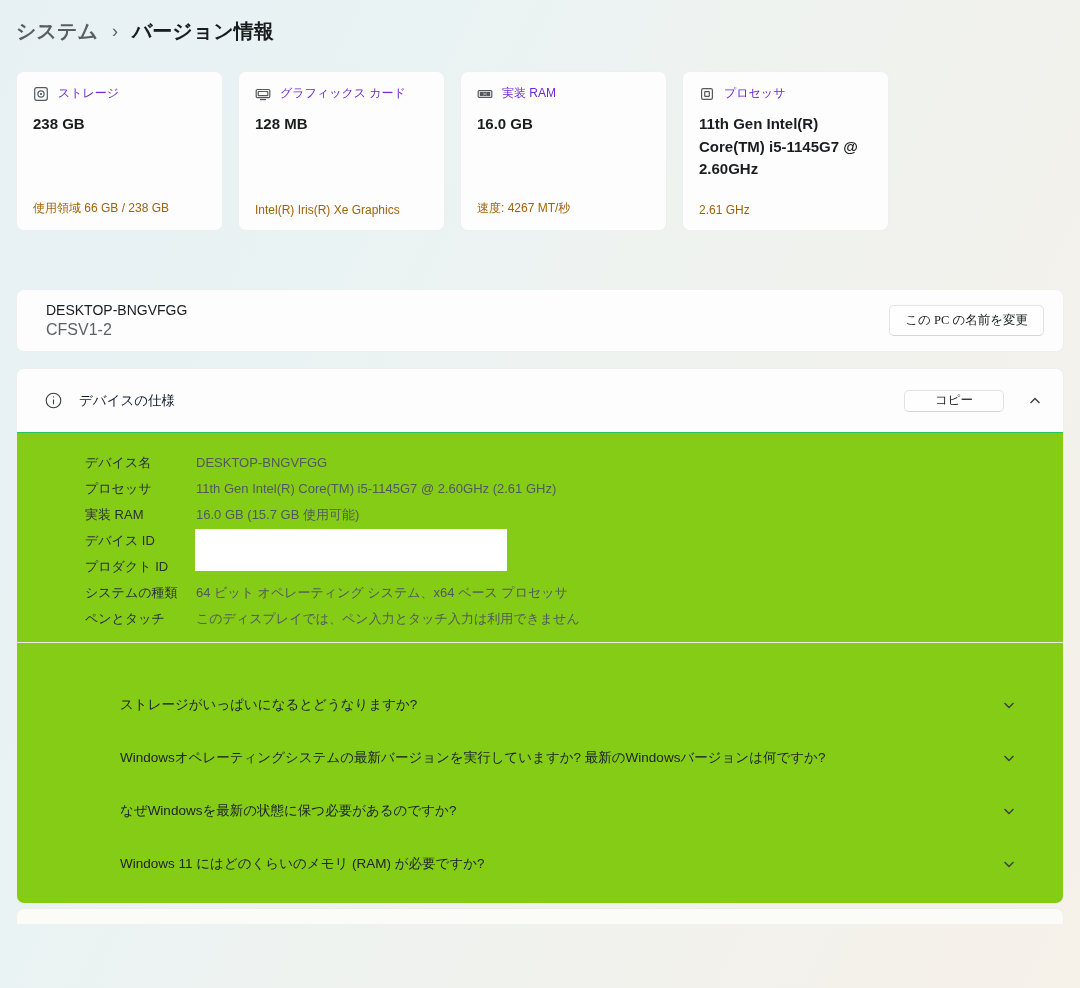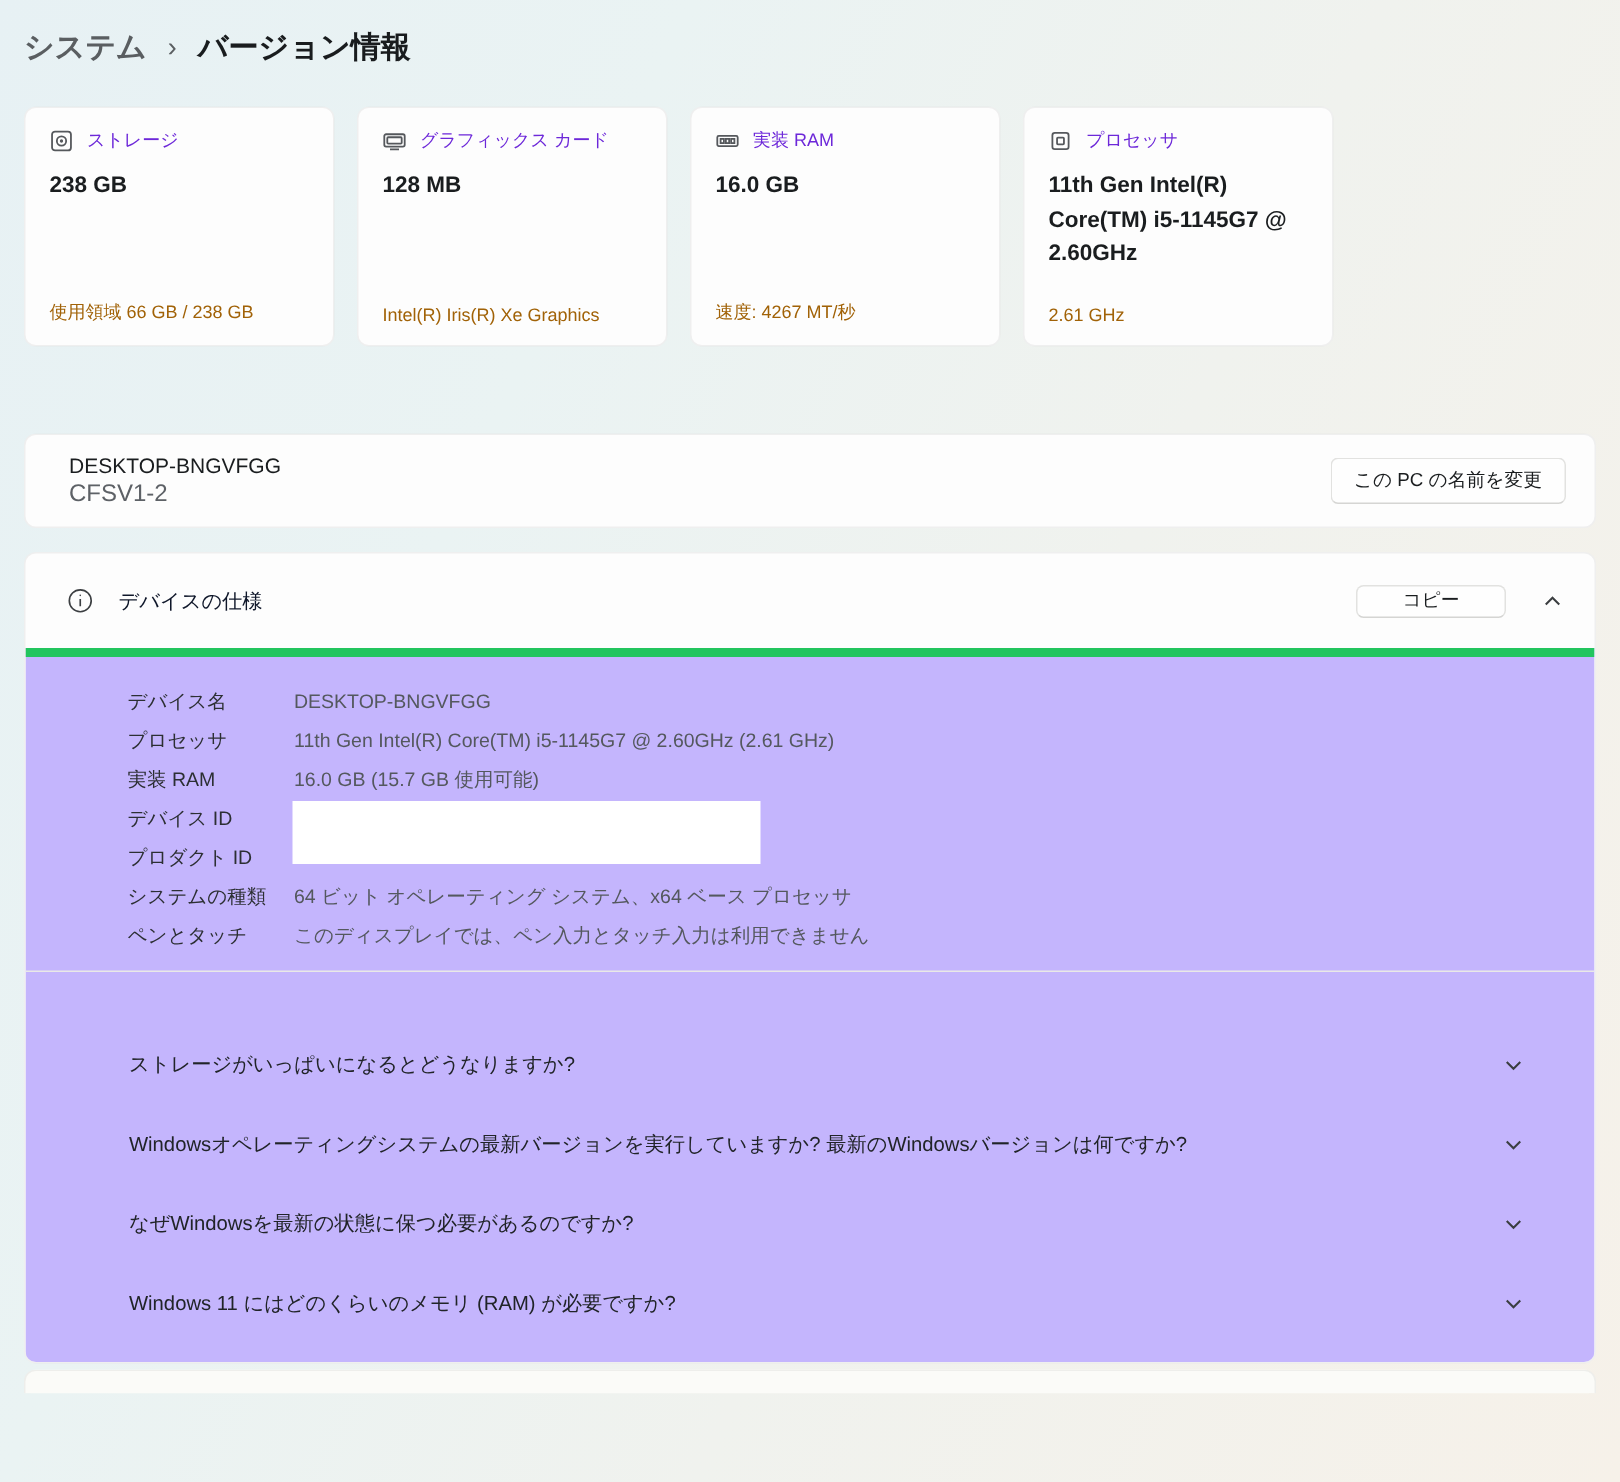--- a/index.html
+++ b/index.html
@@ -38,52 +38,52 @@
     margin: 58px 16px 0; height: 63px; background: #fdfdfd;
     border: 1px solid rgba(0,0,0,0.055); border-radius: 8px;
     display: flex; align-items: center; padding: 0 19px 0 29px;
   }
   .device-text { display: flex; flex-direction: column; gap: 3px; }
   .device-name { font-size: 14px; color: #1a1d1f; }
   .device-model { font-size: 16px; color: #5d6166; }
   .btn {
     background: #fefefe; border: 1px solid #e2e2e0; border-bottom-color: #d5d5d3;
     border-radius: 5px; font-size: 12.5px; color: #1a1d1f; cursor: pointer;
-    font-family: Liberation Sans, sans-serif;
+    font-family: Liberation Serif, serif;
   }
   .rename-btn { margin-left: auto; height: 31px; padding: 0 15px; }
 
   
   .expander {
     margin: 16px 16px 0; background: #fdfdfd;
     border: 1px solid rgba(0,0,0,0.055); border-radius: 8px; overflow: hidden;
   }
   .exp-header { height: 63px; display: flex; align-items: center; padding: 0 21px 0 28px; cursor: pointer; }
   .info-icon { width: 17px; height: 17px; color: #3c3f42; }
   .info-icon svg { width: 17px; height: 17px; display: block; }
   .exp-title { margin-left: 17px; font-size: 13.5px; color: #0f172a; }
   .exp-right { margin-left: auto; display: flex; align-items: center; gap: 24px; }
   .copy-btn { width: 100px; height: 22px; }
   .chev { width: 14px; height: 14px; color: #3b3e41; cursor: pointer; }
   .chev svg { width: 14px; height: 14px; display: block; }
 
-  .exp-body { border-top: 6px solid #22c55e; background: #c4b5fd; padding: 17px 0 13px; position: relative; }
+  .exp-body { border-top: 1px solid #22c55e; background: #84cc16; padding: 17px 0 13px; position: relative; }
   .spec-rows { padding-left: 68px; }
   .spec-row { display: flex; line-height: 26px; font-size: 13px; }
   .spec-label { width: 111px; flex: 0 0 111px; color: #2c2f33; }
   .spec-value { color: #54585e; }
   .redaction { position: absolute; left: 178px; top: 96px; width: 312px; height: 42px; background: #ffffff; }
 
   .body-divider { height: 1px; background: #e9e9e7; margin-top: 10px; }
 
   
   .faq { padding-top: 26px; }
   .faq-title { margin-left: 67px; font-size: 16px; font-weight: 700; color: #1a1d1f; }
   .faq-rows { margin-top: 9px; }
-  .faq-row { height: 53px; display: flex; align-items: center; padding: 0 47px 0 69px; cursor: pointer; }
+  .faq-row { height: 53px; display: flex; align-items: center; padding: 0 47px 0 103px; cursor: pointer; }
   .faq-q { font-size: 13.5px; color: #212428; }
   .faq-chev { margin-left: auto; width: 14px; height: 14px; color: #3b3e41; }
   .faq-chev svg { width: 14px; height: 14px; display: block; }
 
   
   .next-card-strip {
     margin: 4px 16px 0; height: 16px; background: #fbfbf8;
     border: 1px solid rgba(0,0,0,0.05); border-bottom: none;
     border-radius: 8px 8px 0 0;
   }

